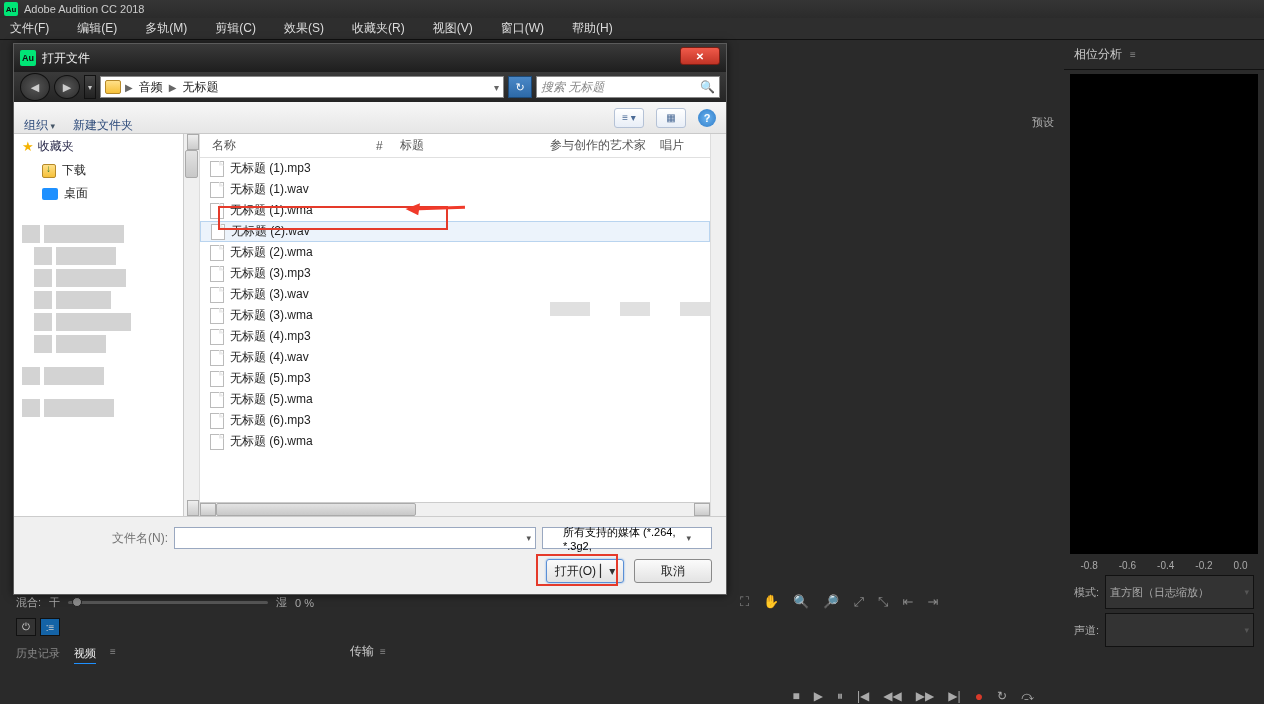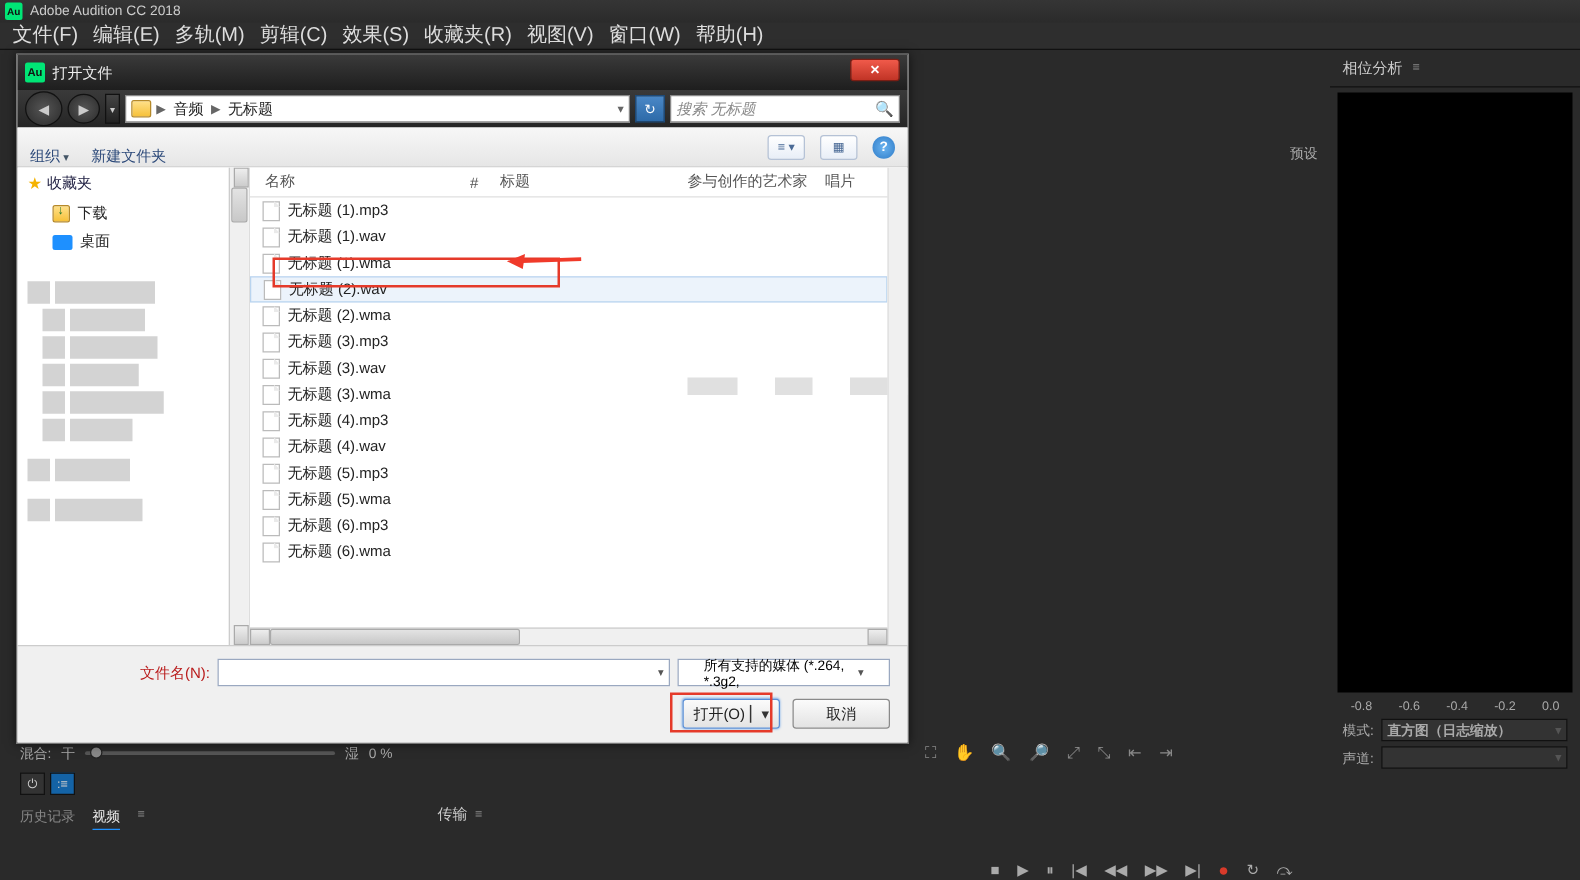--- a/index.html
+++ b/index.html
@@ -3,31 +3,31 @@
 <meta charset="utf-8">
 <style>
 * { margin: 0; padding: 0; box-sizing: border-box; font-family: "Microsoft YaHei", Tahoma, sans-serif; }
 body { width: 1264px; height: 704px; background: #2a2a2a; overflow: hidden; position: relative; }
 
 
 .titlebar { height: 18px; background: linear-gradient(#353535,#2b2b2b); display: flex; align-items: center; padding-left: 4px; font-size: 11px; color: #ccc; }
 .au-badge { width: 14px; height: 14px; background: #00e676; color: #111; font-size: 8px; font-weight: bold; display: flex; align-items: center; justify-content: center; border-radius: 2px; margin-right: 6px; }
 
 
-.menubar { height: 22px; background: #2e2e2e; display: flex; align-items: center; font-size: 16px; color: #ddd; padding-left: 4px; gap: 0; border-bottom: 1px solid #111; }
+.menubar { height: 22px; background: #2e2e2e; display: flex; align-items: center; font-size: 12px; color: #ddd; padding-left: 4px; gap: 16px; border-bottom: 1px solid #111; }
 .menubar span { padding: 2px 6px; cursor: default; }
 
 
 .right-col { position: absolute; right: 0; top: 40px; width: 200px; color: #ccc; }
 .panel-hd { padding: 6px 10px; font-size: 12px; border-bottom: 1px solid #111; display:flex; align-items:center; gap:8px;}
 .panel-hd .menu-icon { color:#888; font-size:10px;}
 .phase-view { width: 188px; height: 480px; background: #000; margin: 4px auto; }
 .axis { font-size: 10px; color: #aaa; display: flex; justify-content: space-around; padding: 2px 6px; }
 .ctrl-row { font-size: 11px; display: flex; align-items: center; gap: 6px; padding: 2px 10px; color: #aaa; text-align: right; }
-.ctrl-sel { background: #333; border: 1px solid #111; color: #aaa; flex: 1; height: 18px; font-size: 11px; padding: 0 4px; display:flex; align-items:center; justify-content:space-between;font-weight:bold;}
+.ctrl-sel { background: #333; border: 1px solid #111; color: #aaa; flex: 1; height: 18px; font-size: 11px; padding: 16px 4px; display:flex; align-items:center; justify-content:space-between;}
 .preset-lbl { position:absolute; right:210px; top:115px; color:#aaa; font-size:11px; }
 
 
 .bottom-strip { position: absolute; left: 10px; bottom: 40px; width: 310px; color: #aaa; font-size: 11px; }
 .mix-row { display:flex; align-items:center; gap:8px; padding:4px 6px;}
 .slider-track { flex:1; height:3px; background:#555; position:relative; border-radius:2px;}
 .slider-thumb { position:absolute; left:4px; top:-4px; width:10px; height:10px; border-radius:50%; background:#888; border:1px solid #222;}
 .btn-row { display:flex; gap:4px; padding:4px 6px; }
 .sq-btn { width:20px; height:18px; background:#333; border:1px solid #111; display:flex; align-items:center; justify-content:center; font-size:10px; color:#ccc;}
 .sq-btn.active { background:#1463a6; }
@@ -103,21 +103,21 @@
 .hscroll .cap{ width:16px; background:linear-gradient(#eee,#ccc); border:1px solid #aaa;}
 .hscroll .trk{ flex:1; position:relative;}
 .hscroll .th{ position:absolute; left:0; top:0; bottom:0; width:200px; background:linear-gradient(#e3e3e3,#c8c8c8); border:1px solid #aaa; border-radius:2px;}
 .vscroll { position:absolute; right:0; top:0; bottom:0; width:16px; background:#f0f0f0; border-left:1px solid #ddd;}
 
 .pix2 { position:absolute; top:168px; left:350px; display:flex; gap:30px;}
 .pix2 div{ background:#e0e0e0; height:14px;}
 
 .dlg-foot { height:78px; background:#f0f0f0; border-top:1px solid #ccc; padding:10px 14px; font-size:12px;}
 .fn-row { display:flex; align-items:center; gap:6px; }
-.fn-label { width:140px; text-align:right; color:#b91c1c;}
+.fn-label { width:140px; text-align:right; color:#737373;}
 .fn-input { flex:1; height:22px; border:1px solid #9aa8c0; background:#fff; padding:0 4px; display:flex; align-items:center; justify-content:space-between;}
 .ft-select { width:170px; height:22px; border:1px solid #9aa8c0; background:#fff; padding:0 20px; display:flex; align-items:center; justify-content:space-between; font-size:11px;}
 .btn-row2 { display:flex; justify-content:flex-end; gap:10px; margin-top:10px;}
 .dlg-btn { width:78px; height:24px; border:1px solid #8a8a8a; background:linear-gradient(#fbfbfb,#e3e3e3); border-radius:3px; display:flex; align-items:center; justify-content:center; color:#222;}
 .dlg-btn.primary { border:1px solid #5a8fd6; box-shadow:0 0 2px #6aa3e8;}
 .tri { font-size:9px; color:#555;}
 </style>
 </head>
 <body>
 

